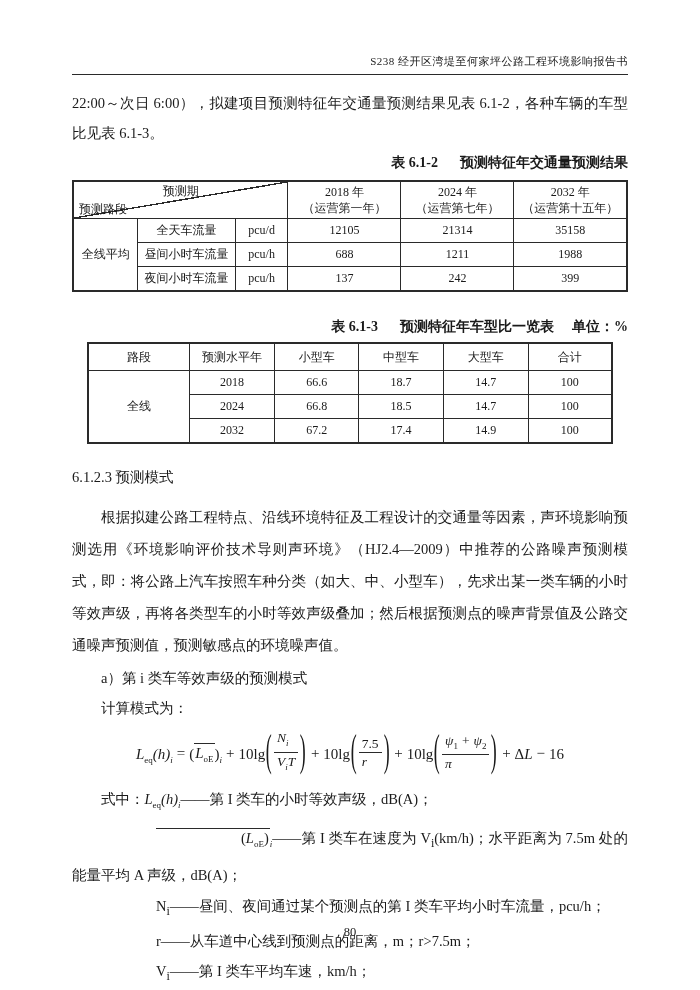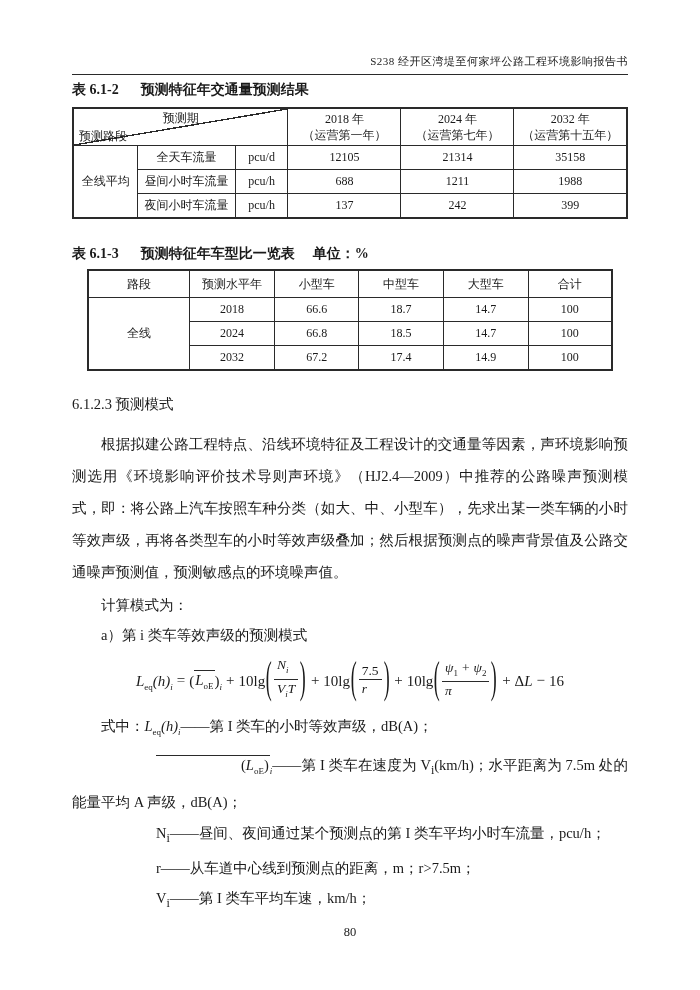--- a/index.html
+++ b/index.html
@@ -20,21 +20,21 @@
     padding-bottom: 5px;
     border-bottom: 1.5px solid #2a2a2a;
   }
   .intro {
     margin: 13px 0 0 0;
     font-size: 14.5px;
     line-height: 30px;
     text-align: justify;
   }
   .tbl-title {
-    text-align: left;
+    text-align: right;
     font-weight: bold;
     font-size: 14px;
   }
   .tbl-title.t1t { margin-top: 6px; }
   .tbl-title.t2t { margin-top: 26px; }
   .tbl-title .gap { display: inline-block; width: 22px; }
   .tbl-title .gap2 { display: inline-block; width: 18px; }
   table {
     border-collapse: collapse;
     table-layout: fixed;
@@ -117,20 +117,21 @@
 </style>
 </head>
 <body>
 
 <div class="page">
 
   <div class="doc-header">
     <span>S238 经开区湾堤至何家坪公路工程环境影响报告书</span>
   </div>
 
+  <p class="intro">22:00～次日 6:00），拟建项目预测特征年交通量预测结果见表 6.1-2，各种车辆的车型比见表 6.1-3。</p>
 
   <div class="tbl-title t1t">
     <span>表 6.1-2</span><span class="gap"></span><span>预测特征年交通量预测结果</span>
   </div>
 
   <table class="t1">
     <colgroup>
       <col style="width:11.7%">
         <col style="width:17.6%">
         <col style="width:9.5%">
@@ -216,22 +217,22 @@
         <td>17.4</td>
         <td>14.9</td>
         <td>100</td>
       </tr>
     </tbody>
   </table>
 
   <div class="sec-heading">6.1.2.3  预测模式</div>
 
   <p class="para">根据拟建公路工程特点、沿线环境特征及工程设计的交通量等因素，声环境影响预测选用《环境影响评价技术导则声环境》（HJ2.4—2009）中推荐的公路噪声预测模式，即：将公路上汽车按照车种分类（如大、中、小型车），先求出某一类车辆的小时等效声级，再将各类型车的小时等效声级叠加；然后根据预测点的噪声背景值及公路交通噪声预测值，预测敏感点的环境噪声值。</p>
+  <p class="pline">a）第 i 类车等效声级的预测模式</p>
   <p class="pline">计算模式为：</p>
-  <p class="pline">a）第 i 类车等效声级的预测模式</p>
 
   <div class="formula-row">
     <span class="math">
       <span class="mi">L</span><sub>eq</sub><span class="mi">(h)</span><sub class="mi">i</sub><span class="mo">=</span><span>(</span><span class="overbar"><span class="mi">L</span><sub>oE</sub></span><span>)</span><sub class="mi">i</sub><span class="mo">+</span><span>10lg</span><span class="bp">(</span><span class="frac">
           <span class="num"><span class="mi">N</span><sub class="mi">i</sub></span>
           <span class="den"><span class="mi">V</span><sub class="mi">i</sub><span class="mi">T</span></span>
         </span><span class="bp">)</span><span class="mo">+</span><span>10lg</span><span class="bp">(</span><span class="frac">
           <span class="num">7.5</span>
           <span class="den mi">r</span>
         </span><span class="bp">)</span><span class="mo">+</span><span>10lg</span><span class="bp">(</span><span class="frac">

